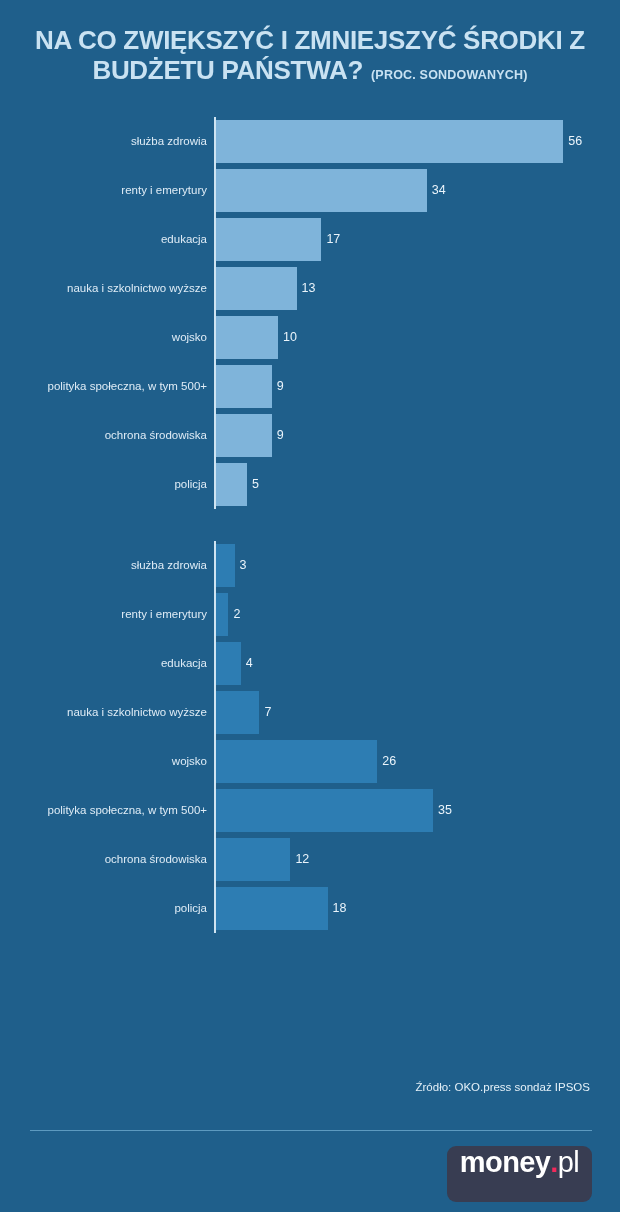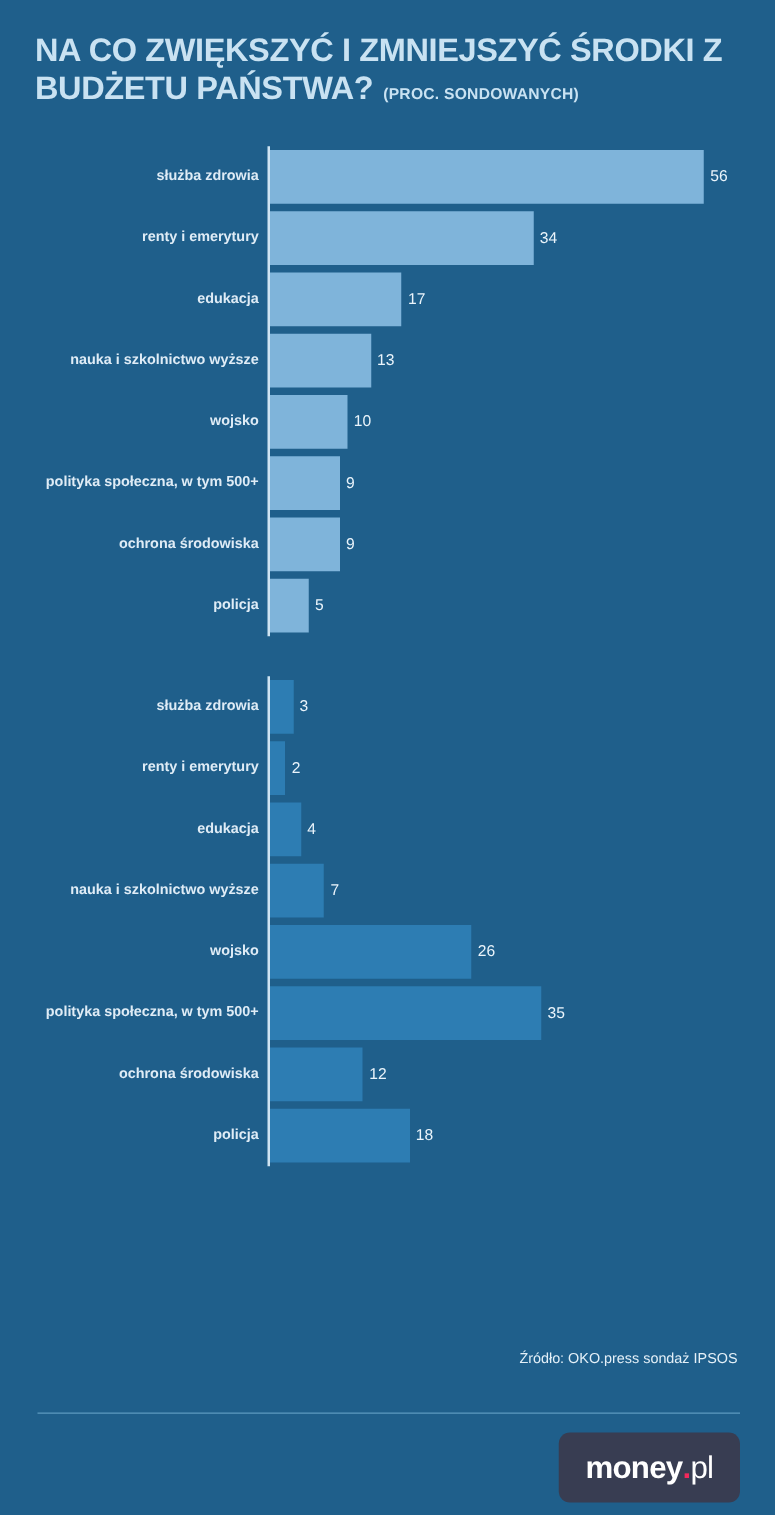--- a/index.html
+++ b/index.html
@@ -7,21 +7,21 @@
     width:620px;height:1212px;
     background:#1f5f8b;
     font-family:"Liberation Sans", sans-serif;
     color:#e8f2f9;
     overflow:hidden;
     position:relative;
   }
   
   .title-block{
     padding:26px 28px 0 28px;
-    text-align:left;
+    text-align:center;
   }
   .title-line{
     font-size:26px;
     font-weight:bold;
     letter-spacing:-0.3px;
     line-height:1.14;
     color:#c9e2f2;
     text-transform:uppercase;
   }
   .subtitle{
@@ -57,21 +57,20 @@
   .row-label{
     position:absolute;
     right:413px;   
     top:0;
     height:49px;
     line-height:49px;
     font-size:11.5px;
     color:#dfecf6;
     white-space:nowrap;
     text-align:left;
-    font-weight:bold;
   }
   .bar{
     position:absolute;
     left:216px;
     top:3px;
     height:43px;
   }
   .bar-value{
     position:absolute;
     top:0;
@@ -104,23 +103,22 @@
     top:1146px;
     width:145px;
     height:56px;
     background:#383d52;
     border-radius:9px;
   }
   .logo-text{
     position:absolute;
     left:0;right:0;top:0;bottom:0;
     display:flex;
-    align-items:center;
     justify-content:center;
-    font-size:25px;
+    font-size:29px;
     letter-spacing:-0.6px;
   }
   .logo-money{font-weight:bold;color:#ffffff;}
   .logo-dot{color:#f2295b;font-weight:bold;}
   .logo-pl{color:#ffffff;font-weight:normal;}
 </style>
 </head>
 <body>
 
 <div class="title-block">

